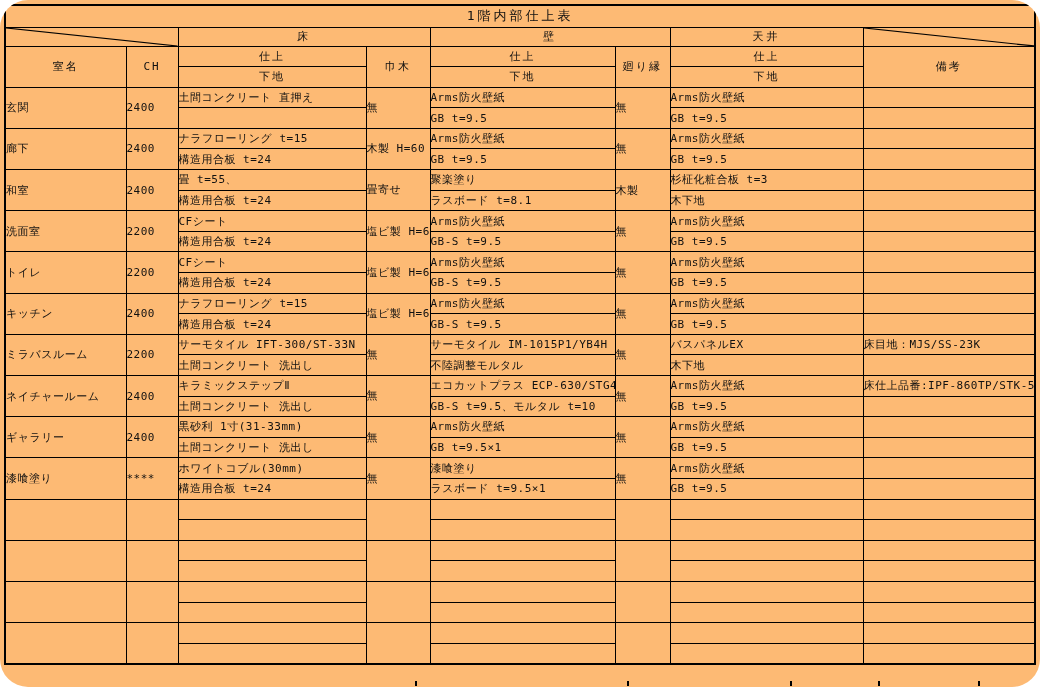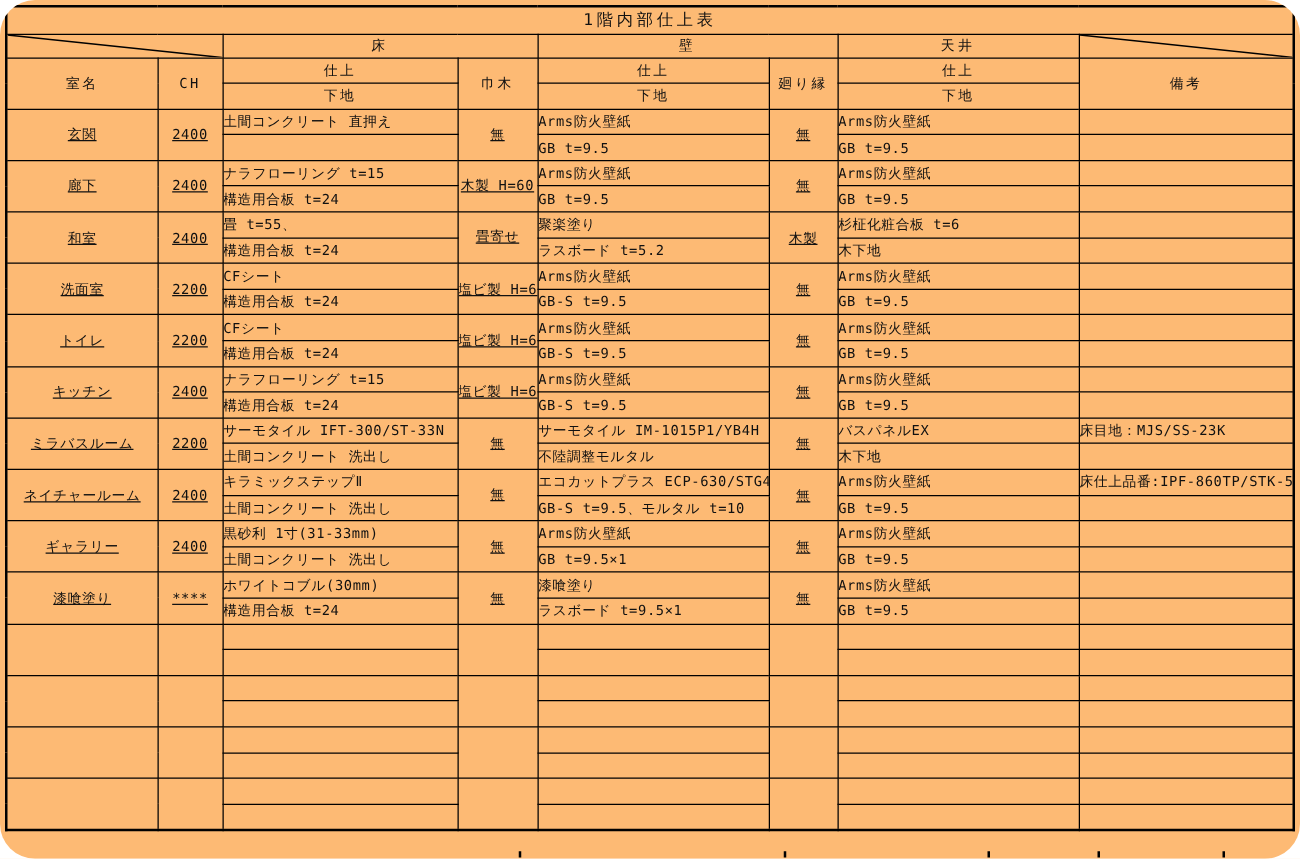--- a/index.html
+++ b/index.html
@@ -36,21 +36,21 @@
   tr.title-row td {
     text-align: center;
     font-size: 13px;
     letter-spacing: 3px;
   }
   tr.band1 { height: 19px; }
   tr.band1 td { text-align: center; letter-spacing: 3px; }
   tr.band2a, tr.band2b { height: 20.6px; }
   tr.band2a td, tr.band2b td { text-align: center; letter-spacing: 2px; }
   tr.r-top, tr.r-bot { height: 20.6px; }
-  td.c-center { text-align: center; letter-spacing: 1.5px; text-decoration: underline; }
+  td.c-center { text-align: left; letter-spacing: 1.5px; }
   td.c-left { text-align: left; padding-left: 6px; letter-spacing: 0.5px; }
   td.c-multiline { white-space: pre-line; line-height: 19.5px; }
   td.diag-cell { position: relative; padding: 0; }
   td.diag-cell svg { position: absolute; left: 0; top: 0; display: block; }
   .tick { position: absolute; width: 2px; height: 5px; background: #000; top: 681px; }
 </style>
 </head>
 <body>
 
 <div id="sheet">
@@ -134,26 +134,26 @@
           <td class="c-left">GB t=9.5</td>
           <td class="c-left"></td>
         </tr>
         <tr class="r-top">
           <td class="c-center" rowspan="2">和室</td>
           <td class="c-center" rowspan="2">2400</td>
           <td class="c-left">畳 t=55、</td>
           <td class="c-center c-multiline" rowspan="2">畳寄せ</td>
           <td class="c-left">聚楽塗り</td>
           <td class="c-center" rowspan="2">木製</td>
-          <td class="c-left">杉柾化粧合板 t=6</td>
-          <td class="c-left"></td>
-        </tr>
-        <tr class="r-bot">
-          <td class="c-left">構造用合板 t=24</td>
-          <td class="c-left">ラスボード t=5.2</td>
+          <td class="c-left">杉柾化粧合板 t=3</td>
+          <td class="c-left"></td>
+        </tr>
+        <tr class="r-bot">
+          <td class="c-left">構造用合板 t=24</td>
+          <td class="c-left">ラスボード t=8.1</td>
           <td class="c-left">木下地</td>
           <td class="c-left"></td>
         </tr>
         <tr class="r-top">
           <td class="c-center" rowspan="2">洗面室</td>
           <td class="c-center" rowspan="2">2200</td>
           <td class="c-left">CFシート</td>
           <td class="c-center c-multiline" rowspan="2">塩ビ製
 H=60</td>
           <td class="c-left">Arms防火壁紙</td>

